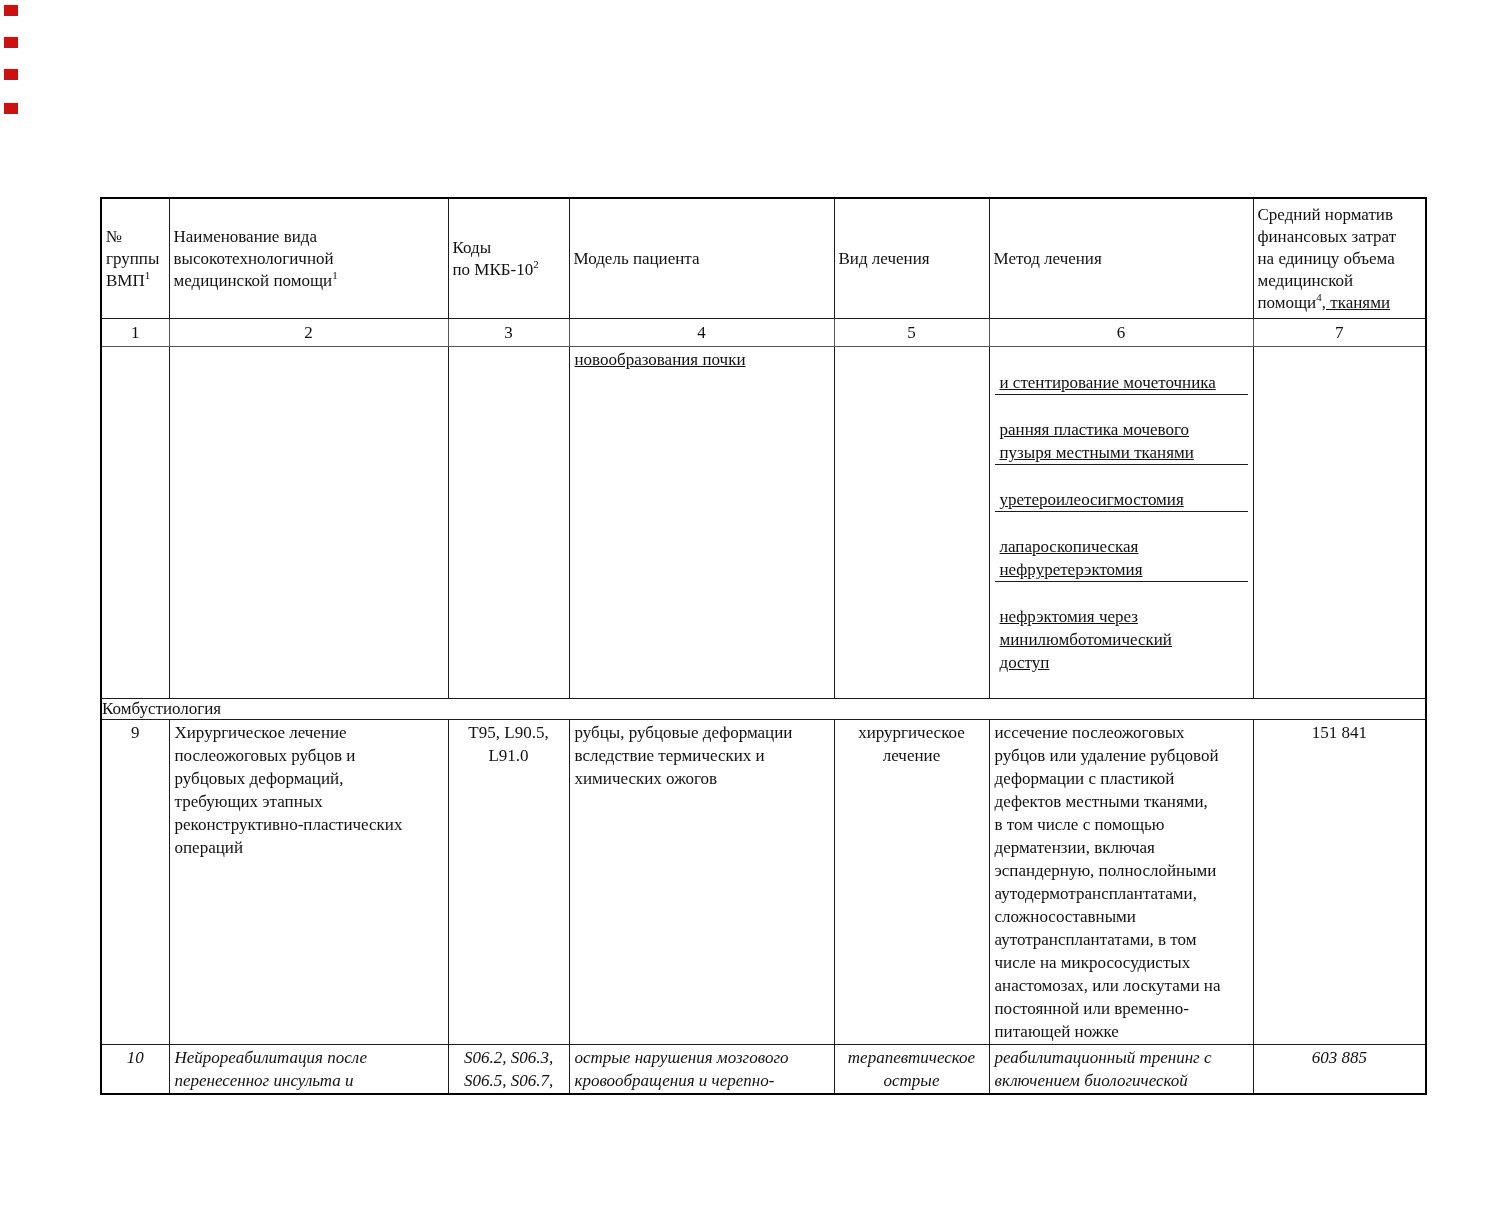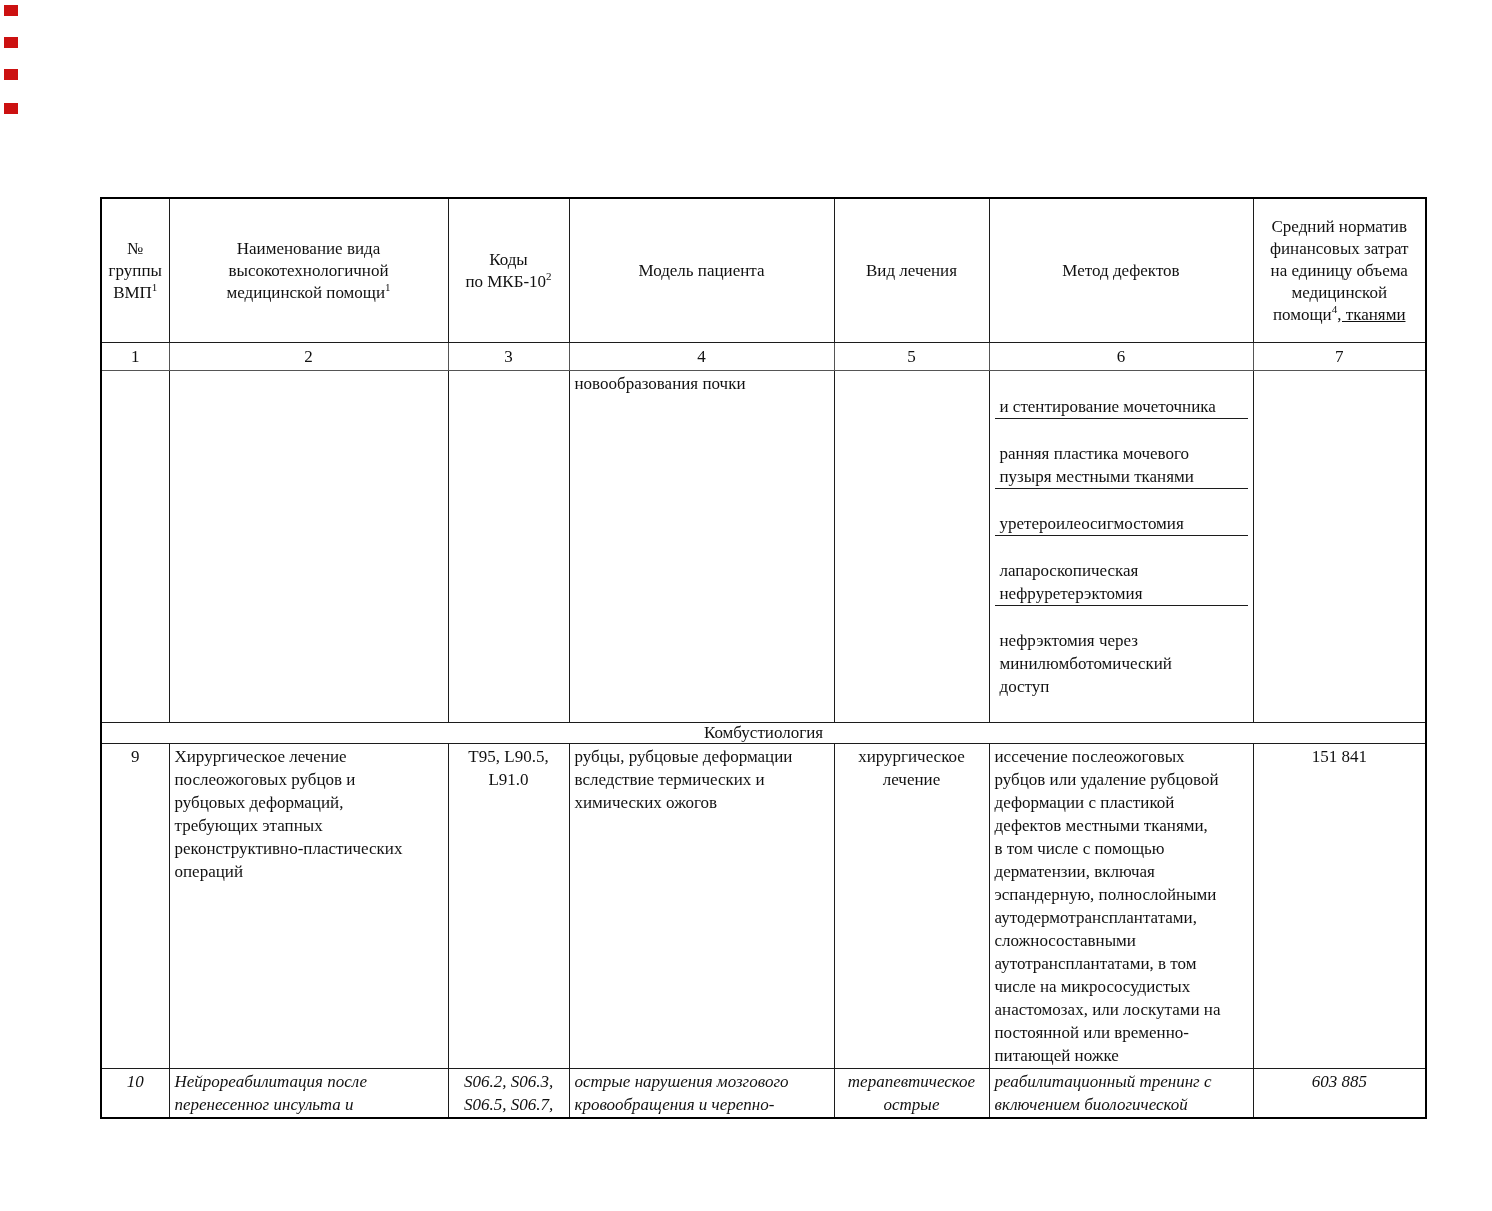--- a/index.html
+++ b/index.html
@@ -41,50 +41,49 @@
   col.c1{width:68px;}
   col.c2{width:279px;}
   col.c3{width:121px;}
   col.c4{width:265px;}
   col.c5{width:155px;}
   col.c6{width:264px;}
   col.c7{width:173px;}
 
   tr.header-row td{
     vertical-align:middle;
-    text-align:center;
+    text-align:left;
     line-height:22px;
     height:111px;
-    padding:16px 4px;
+    padding:4px 4px;
   }
   tr.header-row sup{
     font-size:11px;
     line-height:0;
   }
   .hdr-tail{text-decoration:underline;}
 
   tr.numbers-row td{
     text-align:center;
     vertical-align:middle;
     height:25px;
     line-height:22px;
     border-color:#555;
   }
 
-  tr.cont-row{height:208px;}
+  tr.cont-row{height:208px;text-decoration:underline;}
   td.methods-stack{padding:0;}
   .method-item{
     padding:0 5px;
     border-bottom:1.4px solid #1c1c1c;
     white-space:pre-line;
   }
   .method-item:last-child{border-bottom:none;}
 
   tr.section-row td{
-    text-align:center;
     height:20px;
     line-height:20px;
     padding:0;
     vertical-align:middle;
   }
 
   tr.row9{height:306px;}
   tr.row10{height:45px;font-style:italic;}
 
   td.center{text-align:center;}
@@ -113,21 +112,21 @@
     <td><span>№
 группы
 ВМП</span><sup>1</sup></td>
     <td><span>Наименование вида
 высокотехнологичной
 медицинской помощи</span><sup>1</sup></td>
     <td><span>Коды
 по МКБ-10</span><sup>2</sup></td>
     <td><span>Модель пациента</span></td>
     <td><span>Вид лечения</span></td>
-    <td><span>Метод дефектов</span></td>
+    <td><span>Метод лечения</span></td>
     <td><span>Средний норматив
 финансовых затрат
 на единицу объема
 медицинской
 помощи</span><sup>4</sup><span class="hdr-tail">, тканями</span></td>
   </tr>
 
   <tr class="numbers-row">
     <td>1</td>
     <td>2</td>

